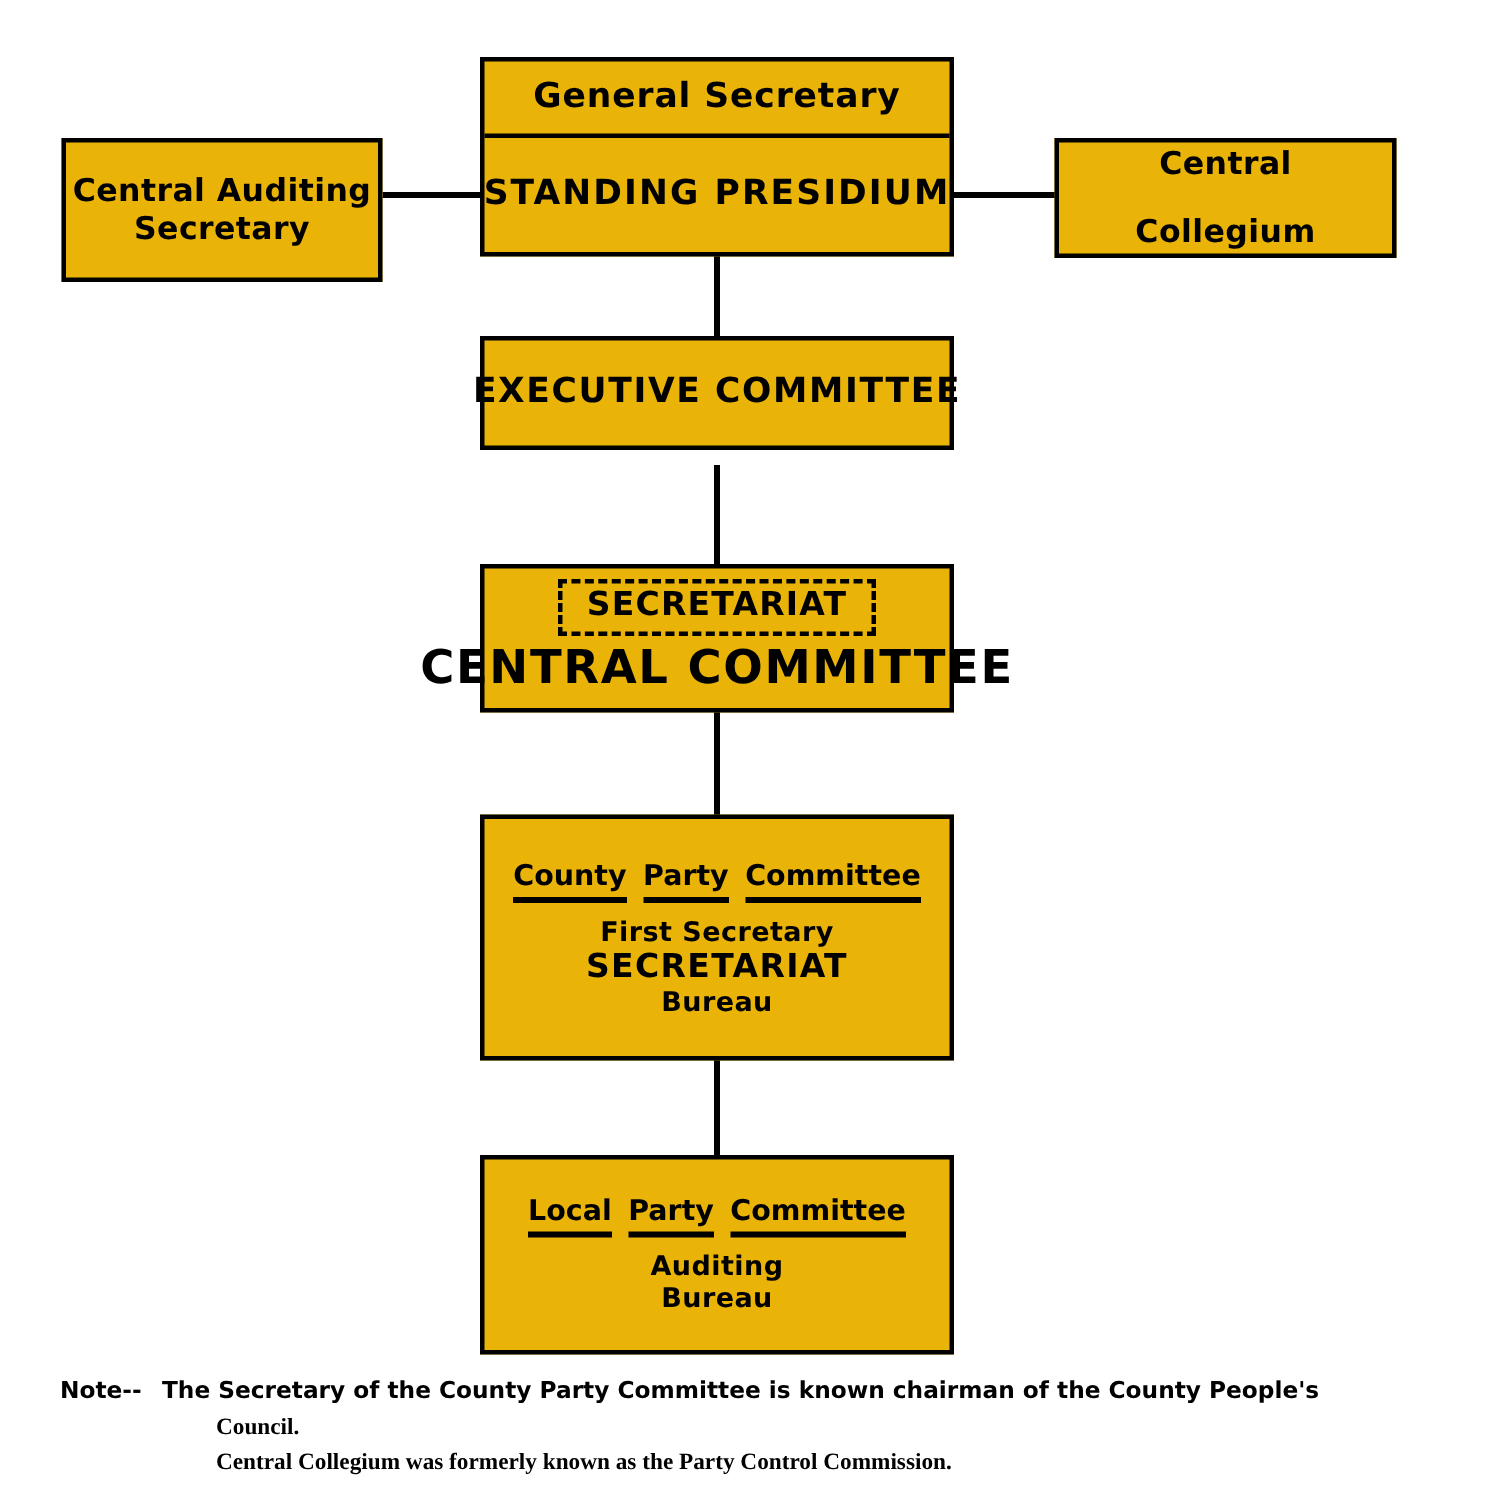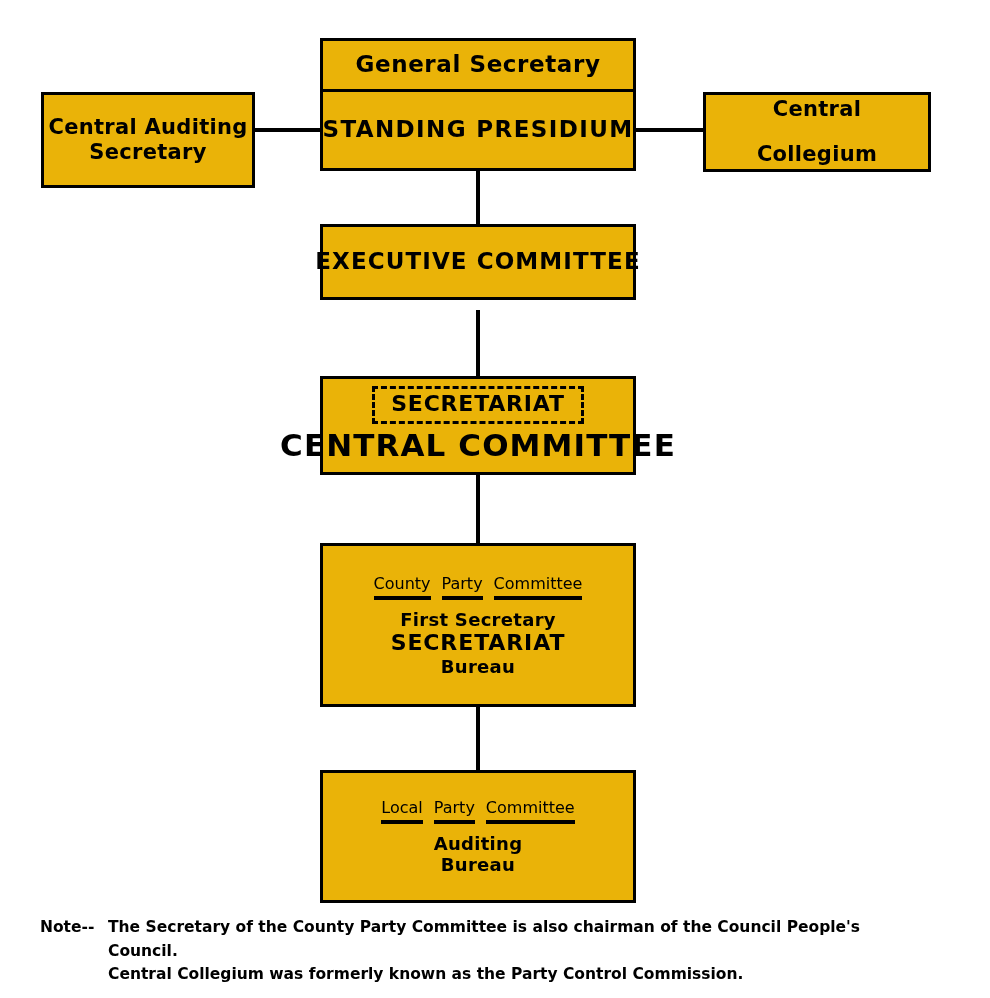--- a/index.html
+++ b/index.html
@@ -128,22 +128,22 @@
 
   
   .underlined-heading {
     display: flex;
     justify-content: center;
     align-items: flex-end;
     gap: 11px;
     margin-bottom: 9px;
   }
   .underlined-heading .uw {
-    font-size: 16px;
-    font-weight: normal;
+    font-size: 19px;
+    font-weight: bold;
     border-bottom: 4px solid #000;
     padding-bottom: 3px;
     line-height: 1.05;
     white-space: nowrap;
   }
   .t-sub { font-size: 18px; }
   .t-sub-caps { font-size: 22px; letter-spacing: 0.9px; }
 
   
   .conn {
@@ -166,21 +166,21 @@
     left: 40px;
     top: 916px;
     width: 910px;
     font-size: 15.5px;
     font-weight: bold;
     line-height: 1.52;
   }
   .fn-row { display: flex; align-items: center; }
   .fn-label { width: 68px; flex: 0 0 68px; white-space: nowrap; }
   .fn-body  { flex: 1; }
-  .fn-indent { margin-left: 68px; }
+  .fn-indent { margin-left: 104px; font-family: Liberation Serif, serif; }
 </style>
 </head>
 <body>
 
 <div id="chart-root">
 
   <div class="conn conn-h" id="conn-left-horiz"></div>
   <div class="conn conn-h" id="conn-right-horiz"></div>
   <div class="conn conn-v" id="conn-presidium-exec"></div>
   <div class="conn conn-v" id="conn-exec-central"></div>
@@ -234,19 +234,19 @@
       <span class="uw">Party</span>
       <span class="uw">Committee</span>
     </div>
     <span class="node-line t-sub">Auditing</span>
     <span class="node-line t-sub">Bureau</span>
   </div>
 
   <div id="footnote">
     <div class="fn-row">
       <span class="fn-label">Note--</span>
-      <span class="fn-body">The Secretary of the County Party Committee is also chairman of the Council People's</span>
+      <span class="fn-body">The Secretary of the County Party Committee is known chairman of the County People's</span>
     </div>
     <div class="fn-indent">Council.</div>
     <div class="fn-indent">Central Collegium was formerly known as the Party Control Commission.</div>
   </div>
 
 </div>
 
 </body></html>

